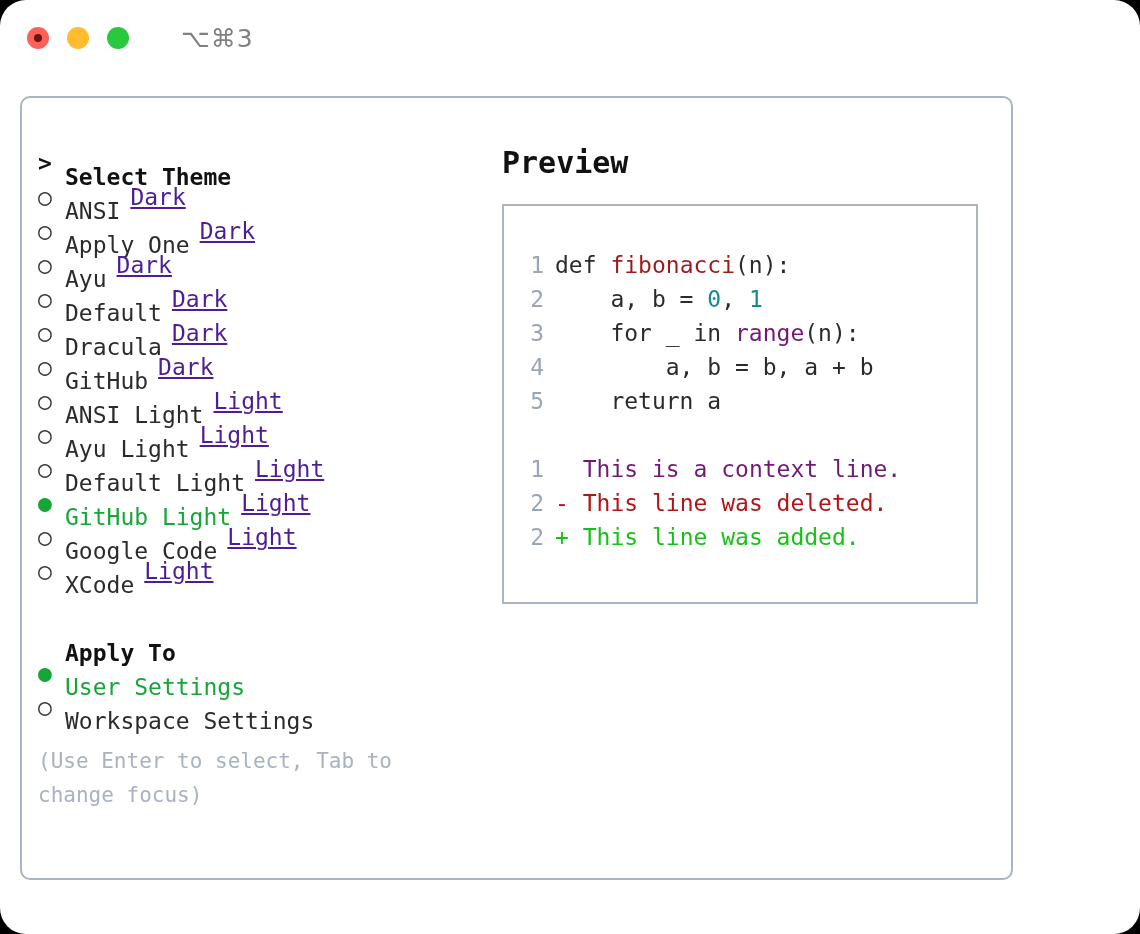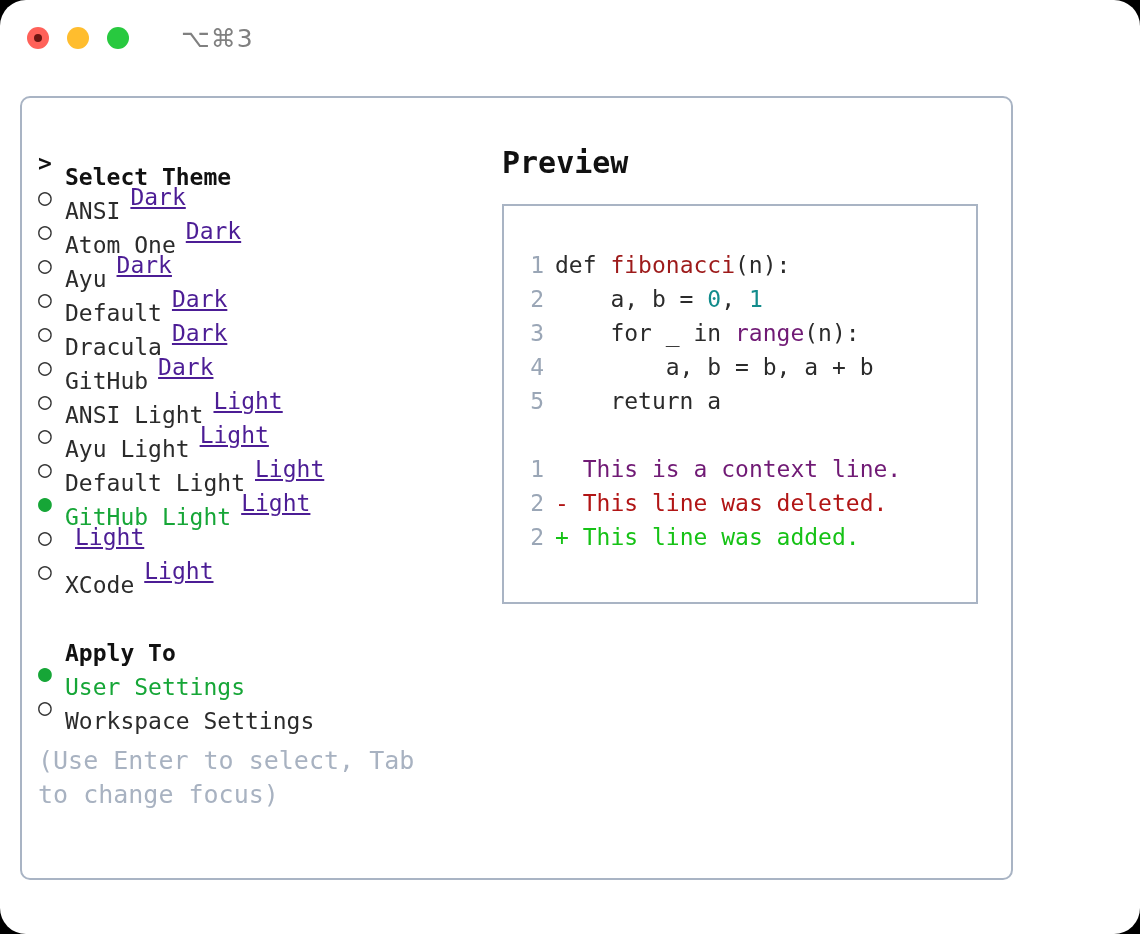--- a/index.html
+++ b/index.html
@@ -108,21 +108,21 @@
   .label      { color: #2b2b2b; margin-top: 28px; }
   .label.head { color: #111111; font-weight: bold; }
   .label.sel  { color: #16a637; }
   .tag        { color: #4c1d95; padding-left: 10px; text-decoration: underline; }
 
   .spacer-row { height: 34px; }
 
   .hint {
     margin-top: 20px;
     color: #a8b2c1;
-    font-size: 25px;
+    font-size: 21px;
     line-height: 34px;
     width: 400px;
   }
 
   
   .right-col {
     position: absolute;
     left: 480px;
     top: 48px;
     width: 496px;
@@ -182,30 +182,30 @@
 
     <div class="left-col">
 
       <div class="row">
         <span class="marker cursor">&gt;</span>
         <span class="label head">Select Theme</span>
       </div>
 
       <div id="theme-list">
           <div class="row"><span class="marker">○</span><span class="label">ANSI</span><span class="tag">Dark</span></div>
-          <div class="row"><span class="marker">○</span><span class="label">Atom One</span><span class="tag">Dark</span></div>
+          <div class="row"><span class="marker">○</span><span class="label">Apply One</span><span class="tag">Dark</span></div>
           <div class="row"><span class="marker">○</span><span class="label">Ayu</span><span class="tag">Dark</span></div>
           <div class="row"><span class="marker">○</span><span class="label">Default</span><span class="tag">Dark</span></div>
           <div class="row"><span class="marker">○</span><span class="label">Dracula</span><span class="tag">Dark</span></div>
           <div class="row"><span class="marker">○</span><span class="label">GitHub</span><span class="tag">Dark</span></div>
           <div class="row"><span class="marker">○</span><span class="label">ANSI Light</span><span class="tag">Light</span></div>
           <div class="row"><span class="marker">○</span><span class="label">Ayu Light</span><span class="tag">Light</span></div>
           <div class="row"><span class="marker">○</span><span class="label">Default Light</span><span class="tag">Light</span></div>
           <div class="row"><span class="marker sel">●</span><span class="label sel">GitHub Light</span><span class="tag">Light</span></div>
-          <div class="row"><span class="marker">○</span><span class="tag">Light</span></div>
+          <div class="row"><span class="marker">○</span><span class="label">Google Code</span><span class="tag">Light</span></div>
           <div class="row"><span class="marker">○</span><span class="label">XCode</span><span class="tag">Light</span></div>
         </div>
 
       <div class="spacer-row"></div>
 
       <div class="row">
         <span class="marker blank">○</span>
         <span class="label head">Apply To</span>
       </div>
 

